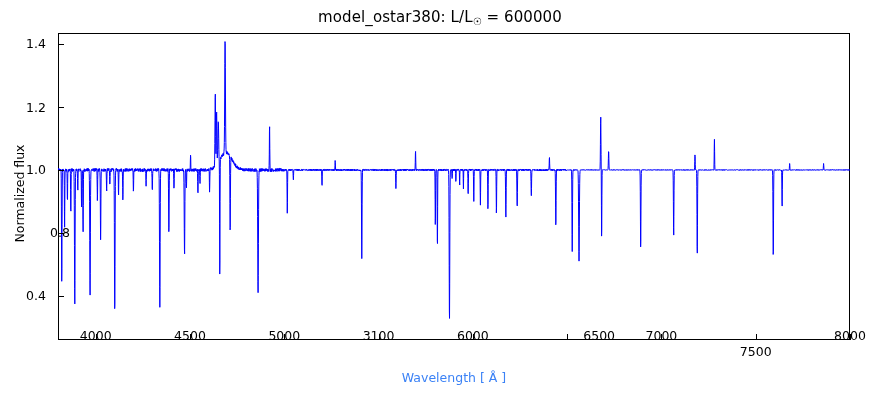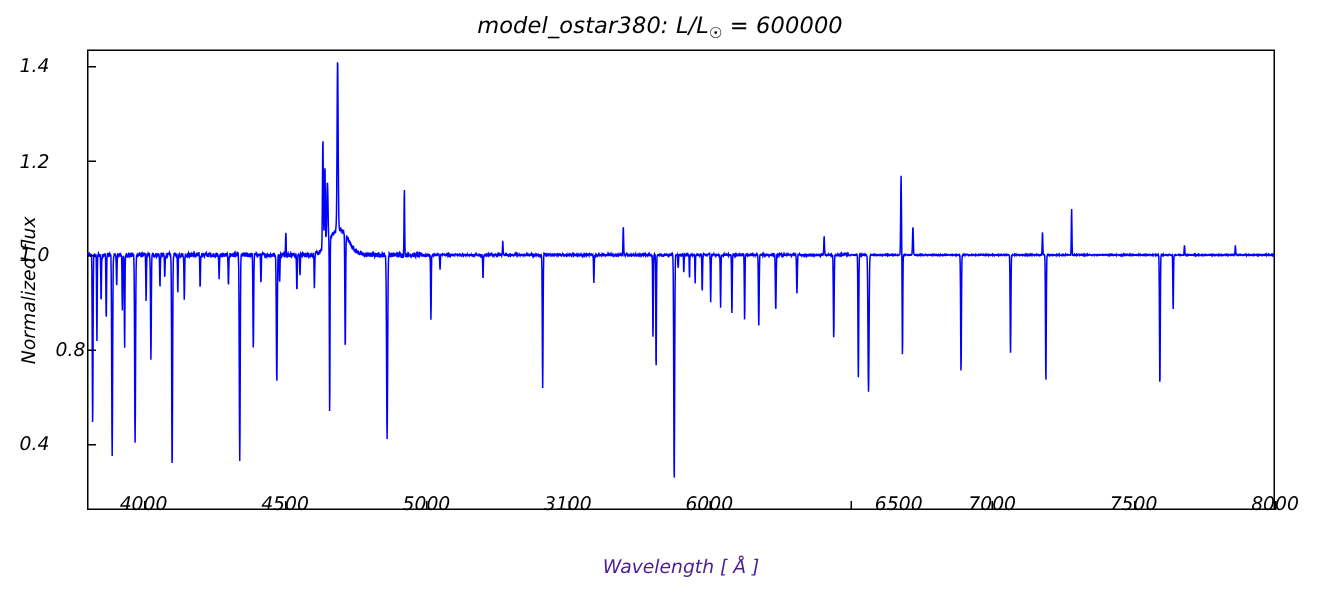--- a/index.html
+++ b/index.html
@@ -1,42 +1,42 @@
 <!DOCTYPE html>
 <html><head>
 <meta charset="utf-8">
 <style>
   html,body{margin:0;padding:0;background:#ffffff;}
   body{width:880px;height:400px;overflow:hidden;
        font-family:"DejaVu Sans","Liberation Sans",sans-serif;}
-  #figure{position:relative;width:880px;height:400px;background:#ffffff;font-style:italic;}
+  #figure{position:relative;width:880px;height:400px;background:#ffffff;}
 
   #title{
     position:absolute;left:0;top:8px;width:880px;text-align:center;
     font-size:15px;color:#000;letter-spacing:.1px;white-space:nowrap;
   }
   #title .sub{font-size:10px;vertical-align:-3px;letter-spacing:0;}
 
   
   #plotframe{
     position:absolute;left:58px;top:33px;width:792px;height:307px;
     border:1.3px solid #000;box-sizing:border-box;background:#fff;
   }
   #plotsvg{position:absolute;left:58px;top:33px;width:792px;height:307px;}
 
   .ytick{position:absolute;width:6px;height:1px;background:#000;left:58px;}
-  .ylabel{position:absolute;right:0;text-align:center;font-size:12.5px;color:#000;
+  .ylabel{position:absolute;right:0;text-align:right;font-size:12.5px;color:#000;
           width:46px;transform:translateY(-8px);}
   .xtick{position:absolute;width:1px;height:6px;background:#000;top:334px;}
   .xlabel{position:absolute;top:328px;font-size:12.5px;color:#000;
           transform:translateX(-50%);white-space:nowrap;}
 
   #xaxis-title{
     position:absolute;left:58px;top:370px;width:792px;text-align:center;
-    font-size:12.5px;color:#4c1d95;
+    font-size:12.5px;color:#3b82f6;
   }
   #yaxis-title{
     position:absolute;left:-81px;top:186px;width:200px;text-align:center;
     font-size:12.5px;color:#000;transform:rotate(-90deg);
     transform-origin:center center;
   }
 </style>
 </head>
 <body>
 
@@ -75,21 +75,21 @@
       <div class="xlabel" style="left: 284.286px;">5000</div>
       <div class="xtick" style="left: 378.571px;"></div>
       <div class="xlabel" style="left: 378.571px;">3100</div>
       <div class="xtick" style="left: 472.857px;"></div>
       <div class="xlabel" style="left: 472.857px;">6000</div>
       <div class="xtick" style="left: 567.143px;"></div>
       <div class="xlabel" style="left: 567.143px; margin-left: 32px;">6500</div>
       <div class="xtick" style="left: 661.429px;"></div>
       <div class="xlabel" style="left: 661.429px;">7000</div>
       <div class="xtick" style="left: 755.714px;"></div>
-      <div class="xlabel" style="left: 755.714px;">7500</div>
+      <div class="xlabel" style="left: 755.714px; margin-top: 16px;">7500</div>
       <div class="xtick" style="left: 850px;"></div>
       <div class="xlabel" style="left: 850px;">8000</div>
     </div>
 
   <div id="xaxis-title">Wavelength [ Å ]</div>
   <div id="yaxis-title">Normalized flux</div>
 
 </div>
 
 </body></html>

